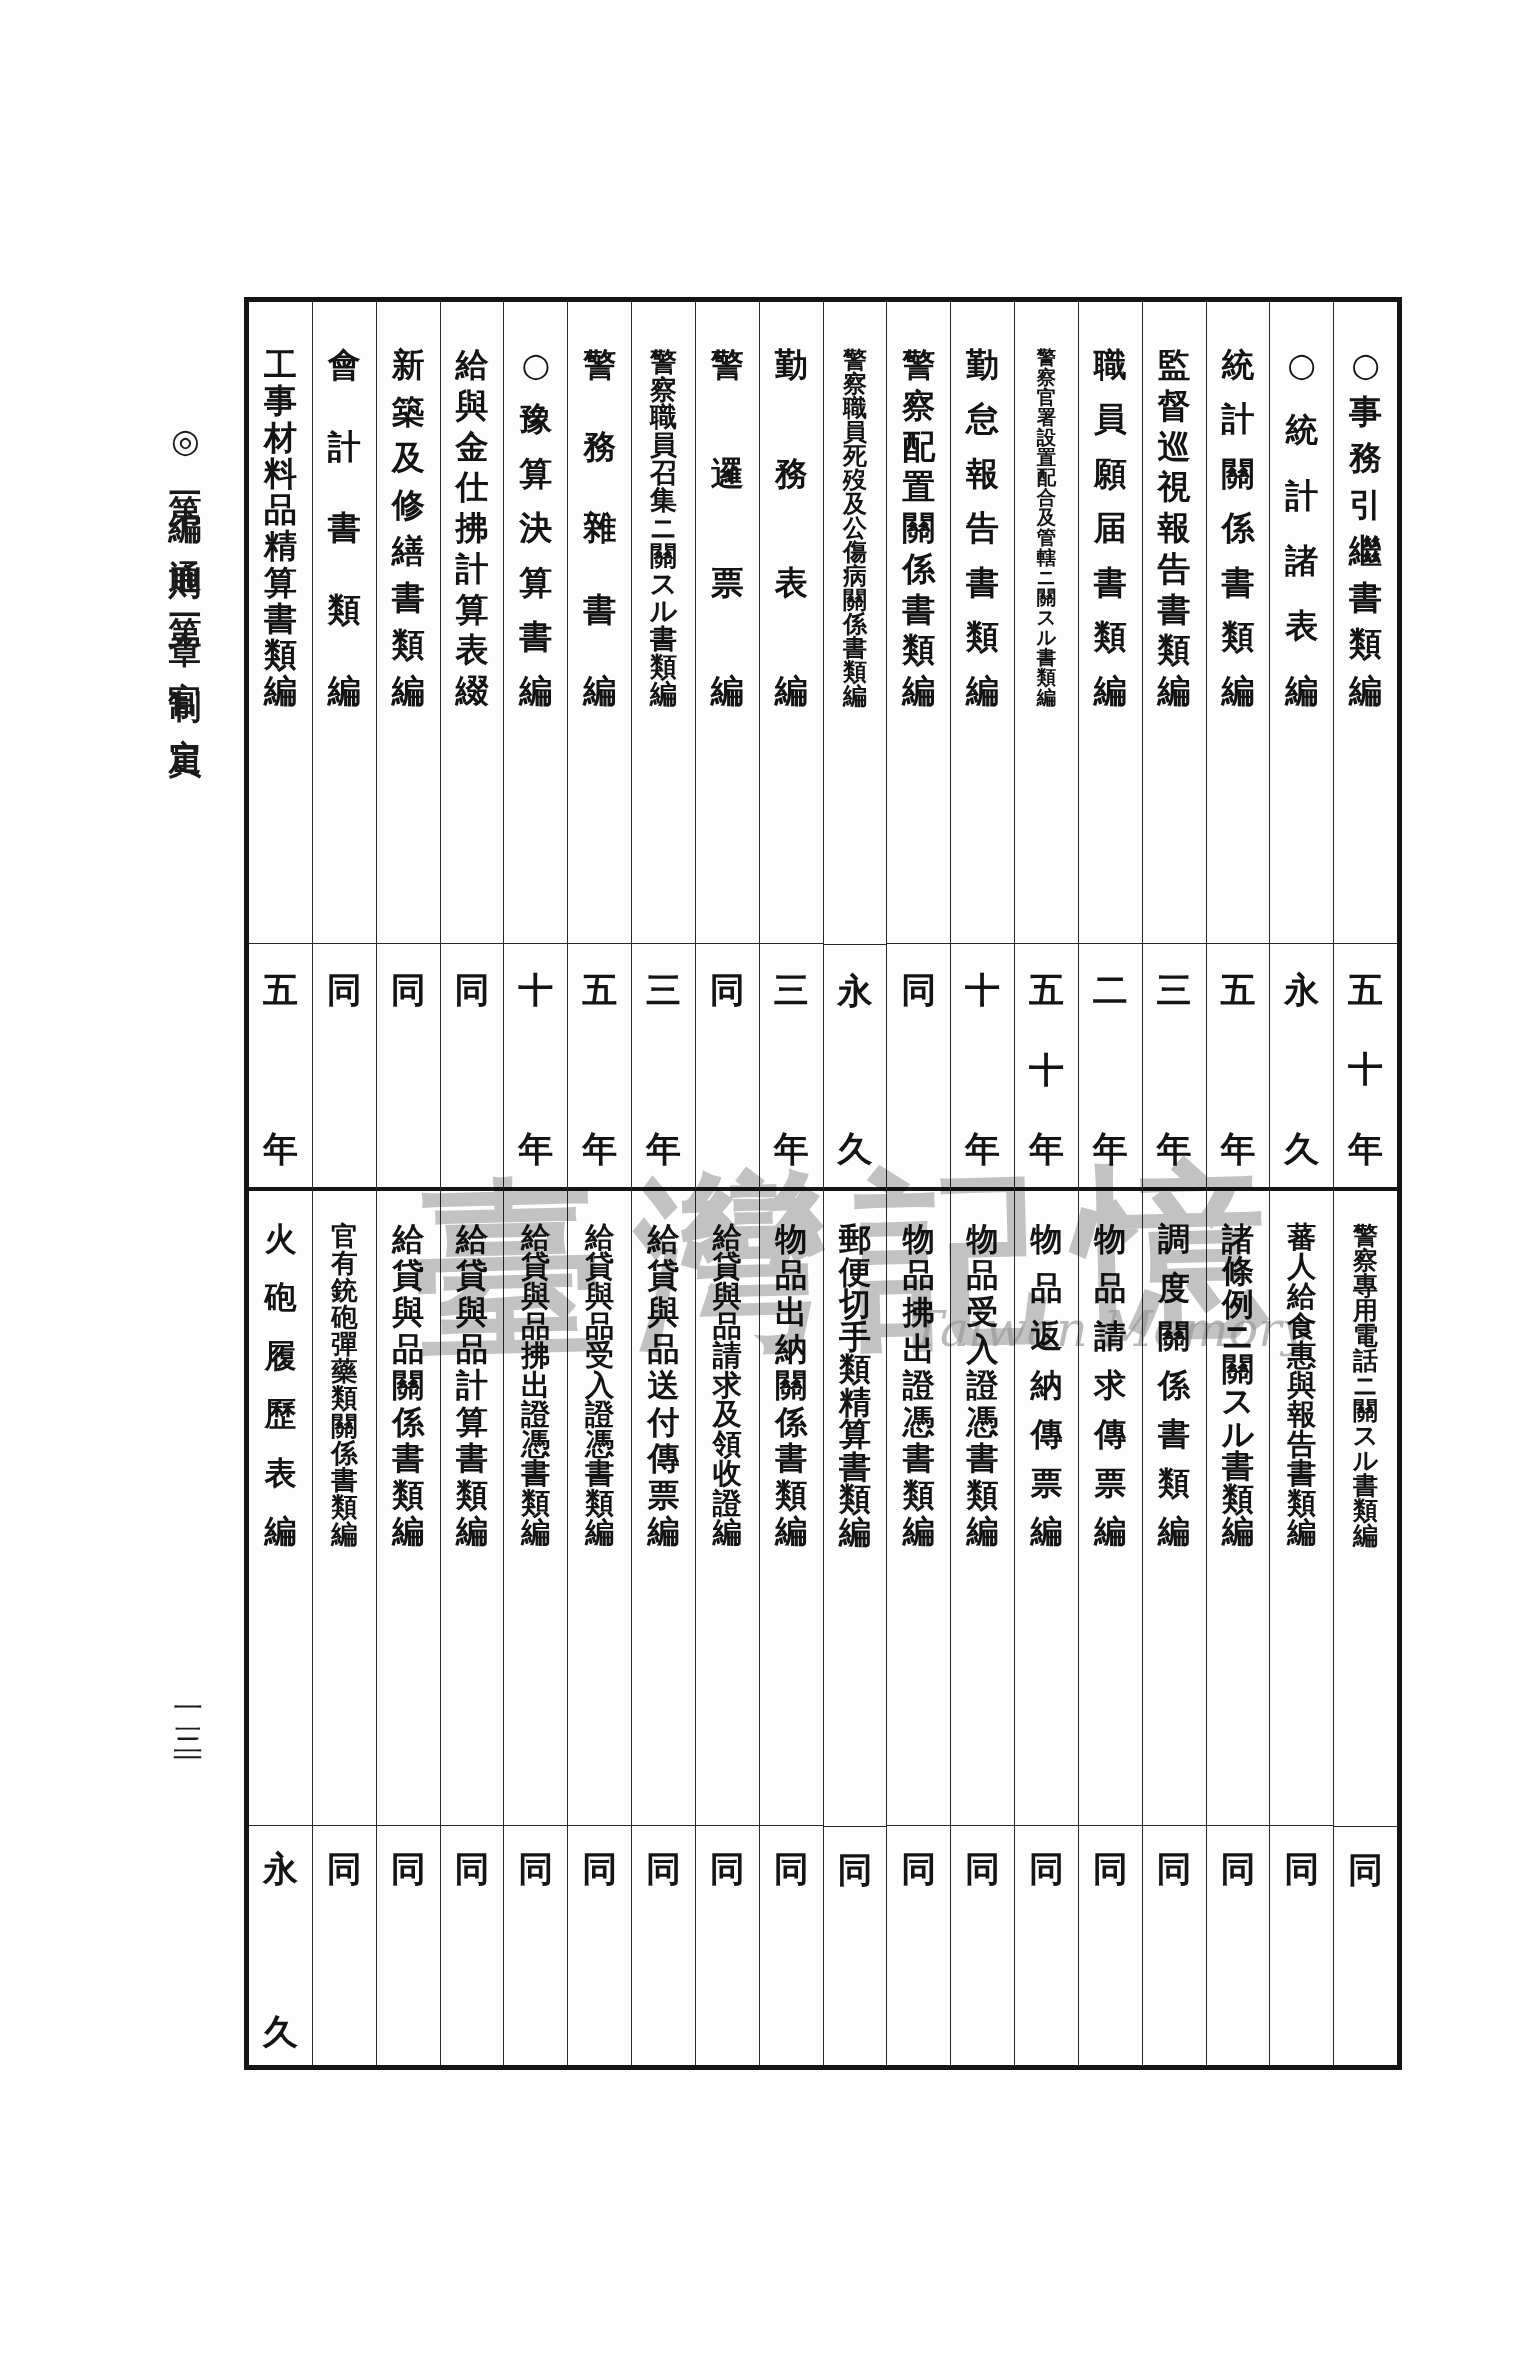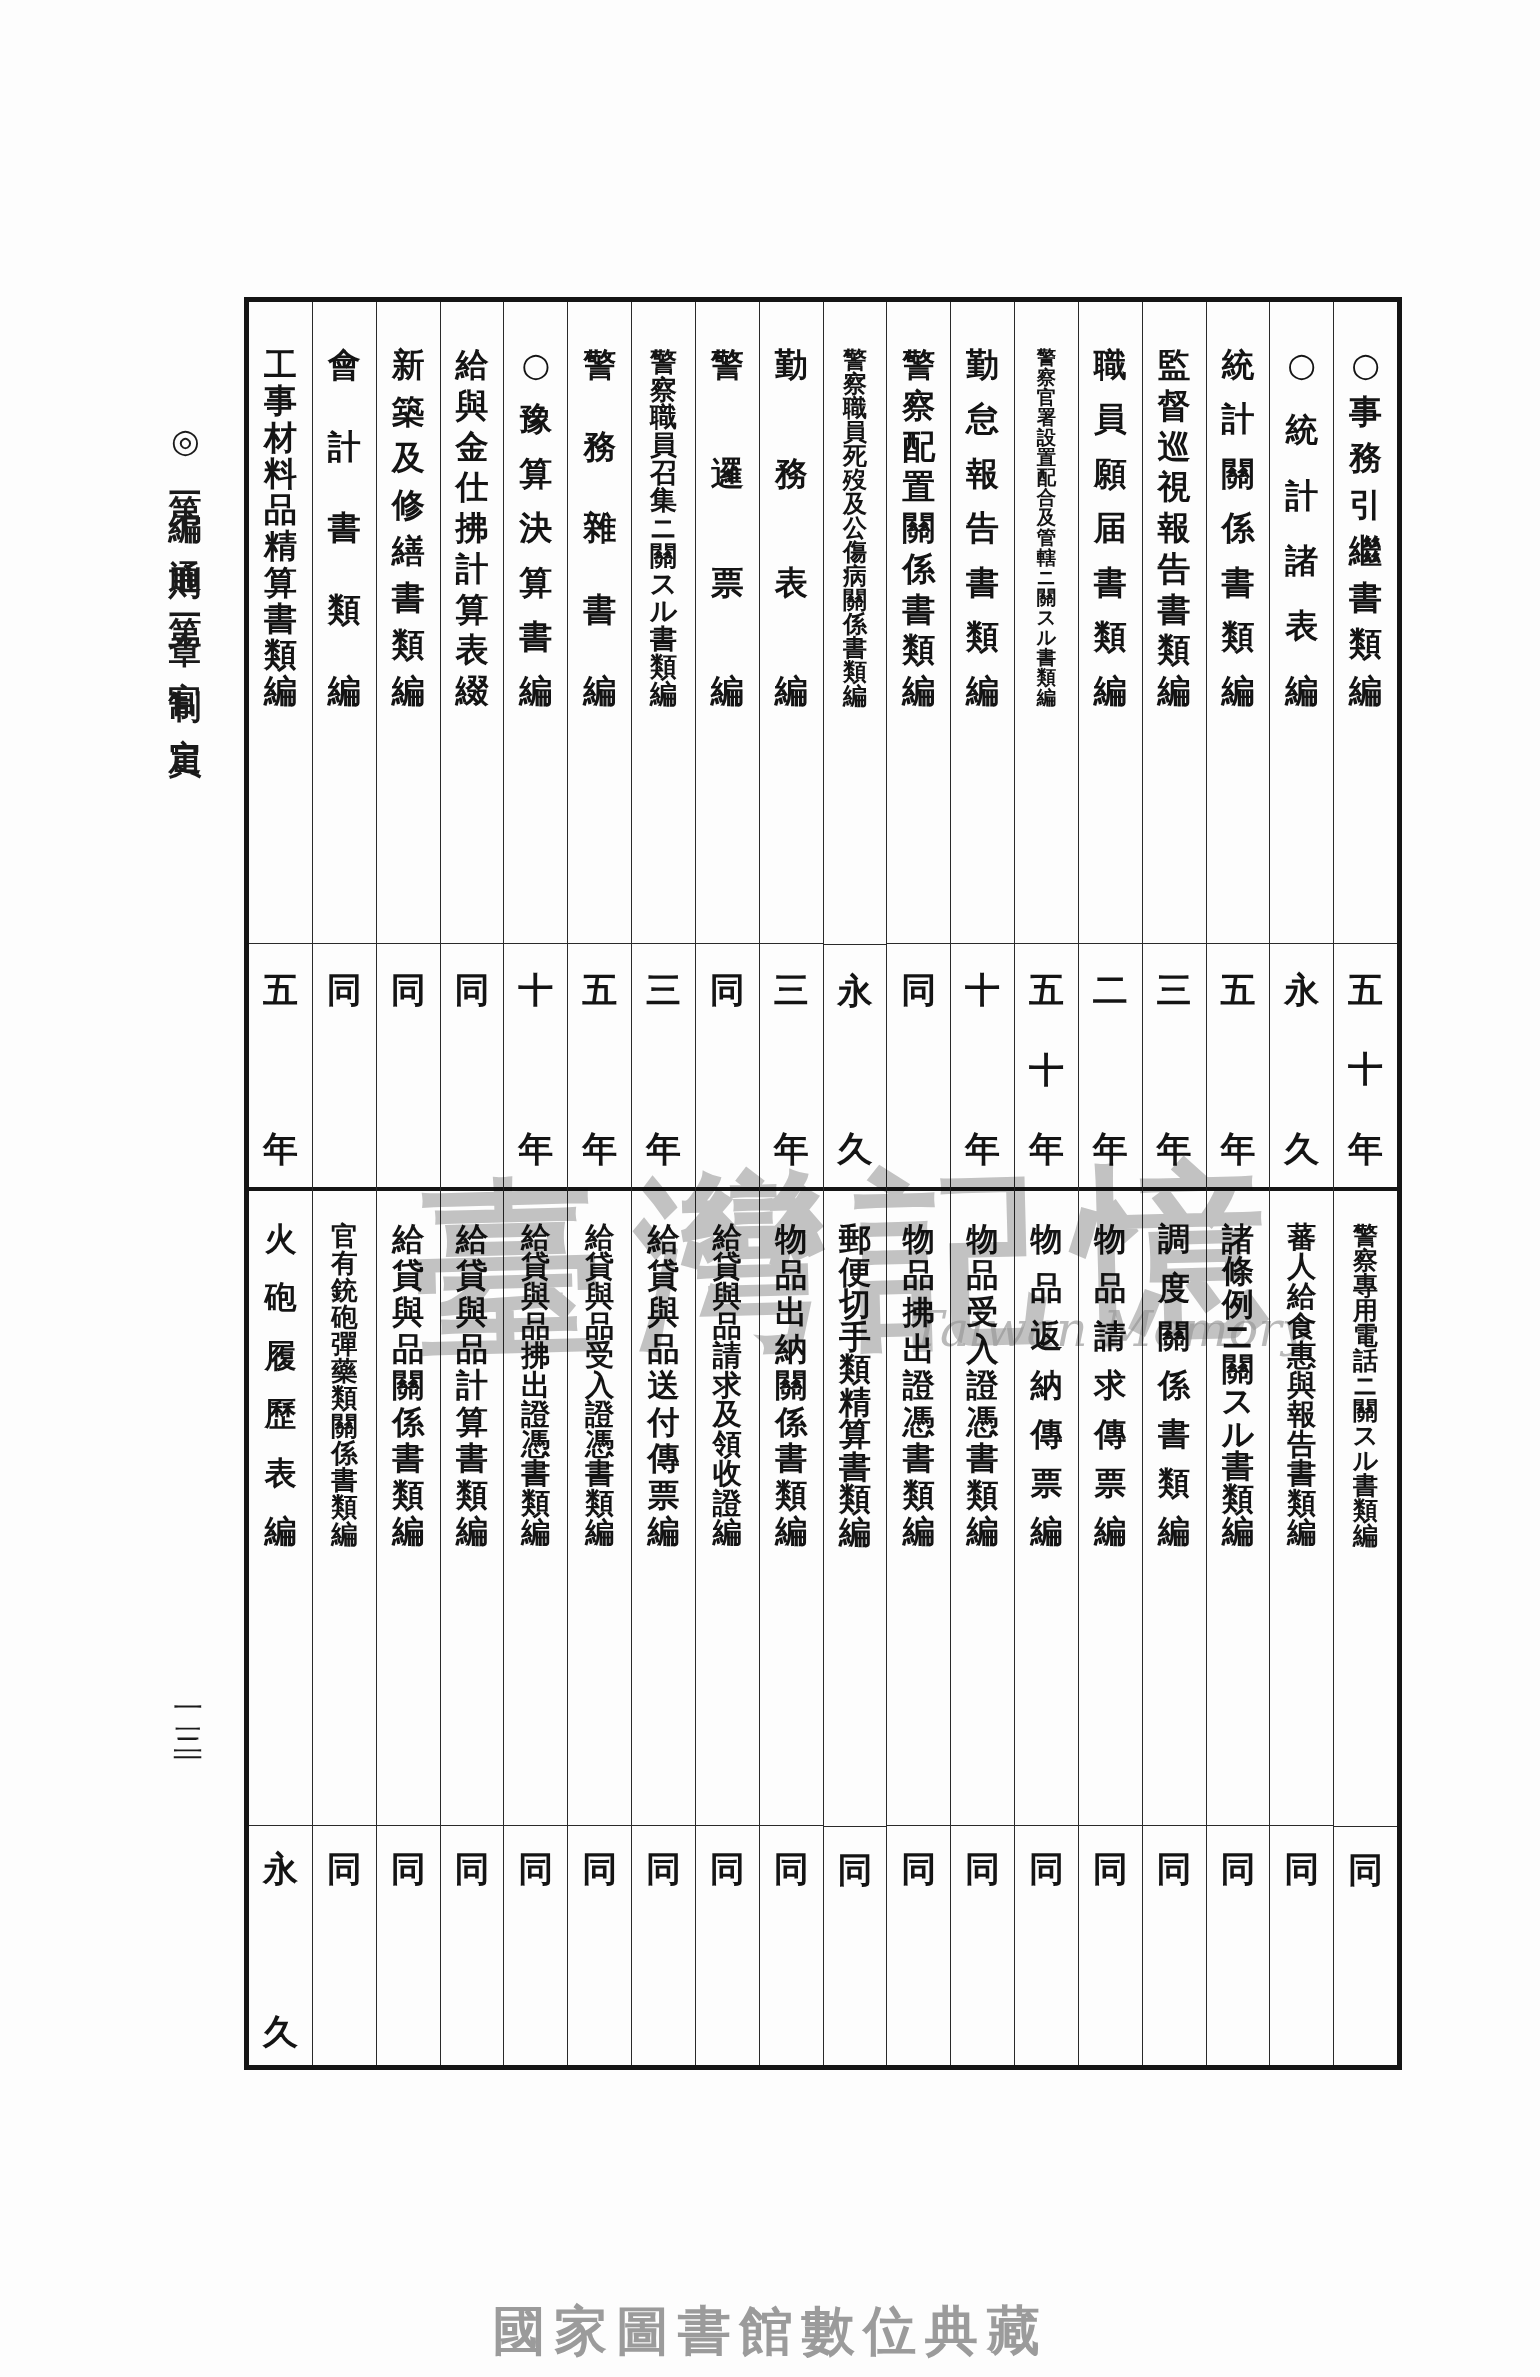--- a/index.html
+++ b/index.html
@@ -620,16 +620,15 @@
           <span>久</span>
         </div>
     </div>
   </div>
 
   <div id="watermark">
     <div id="watermark-cjk">臺灣記憶</div>
     <div id="watermark-latin">Taiwan Memory</div>
   </div>
 
-  <div id="footer-caption">國家圖書館數位典藏</div>
 
 </div>
 
 
 </body></html>

